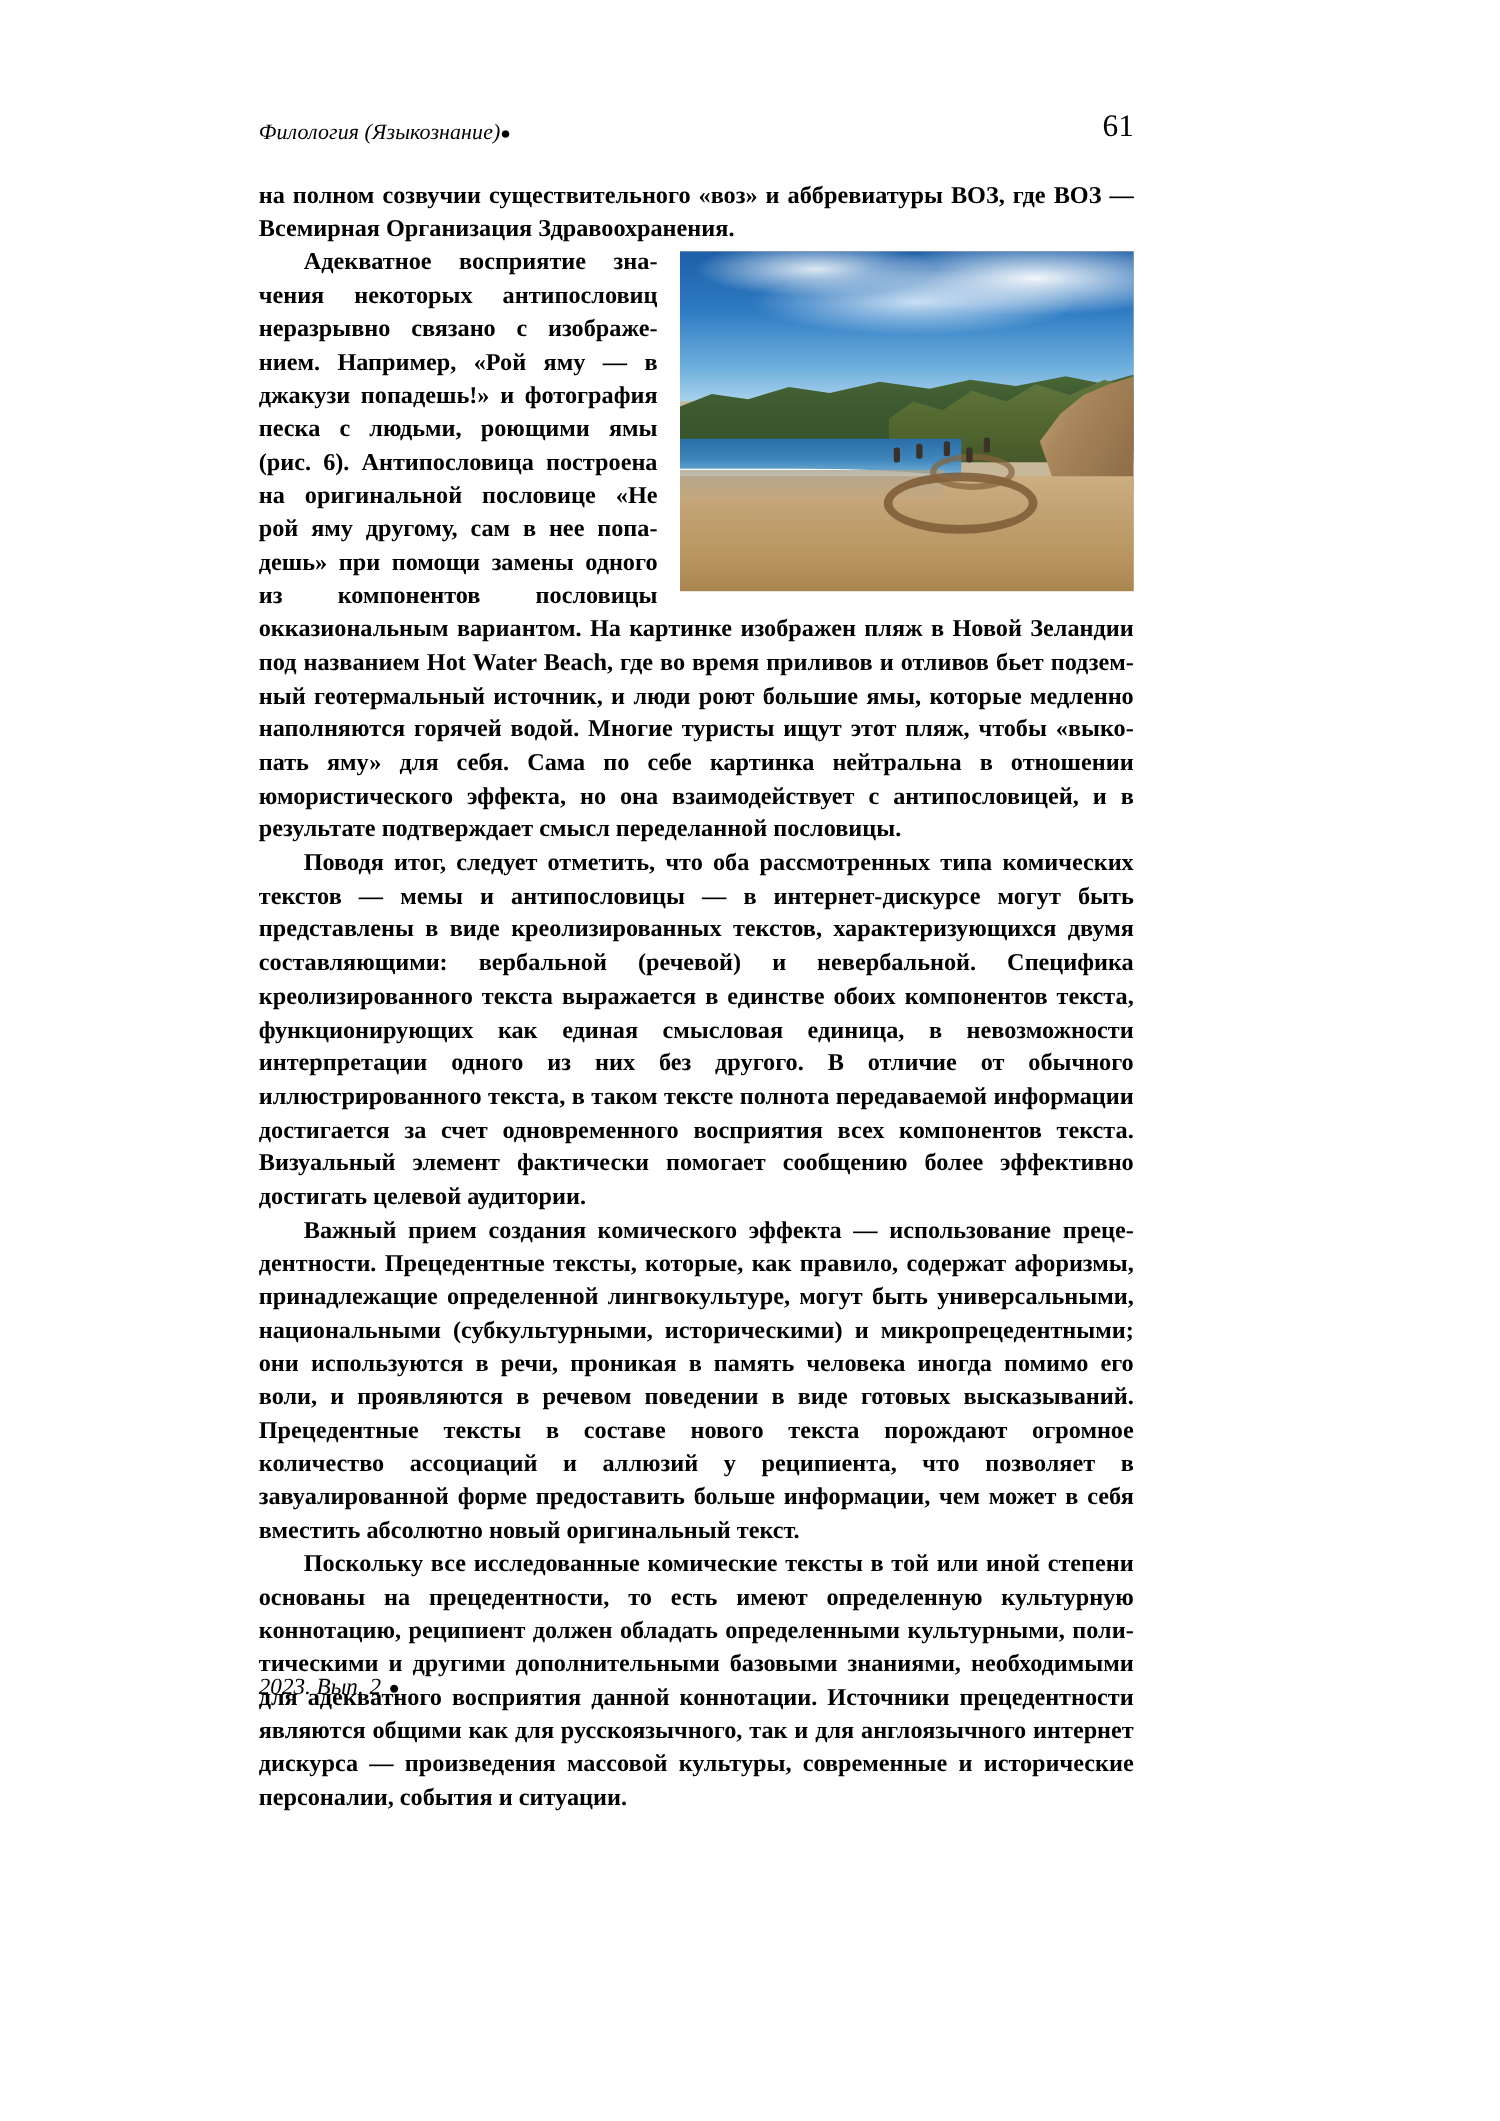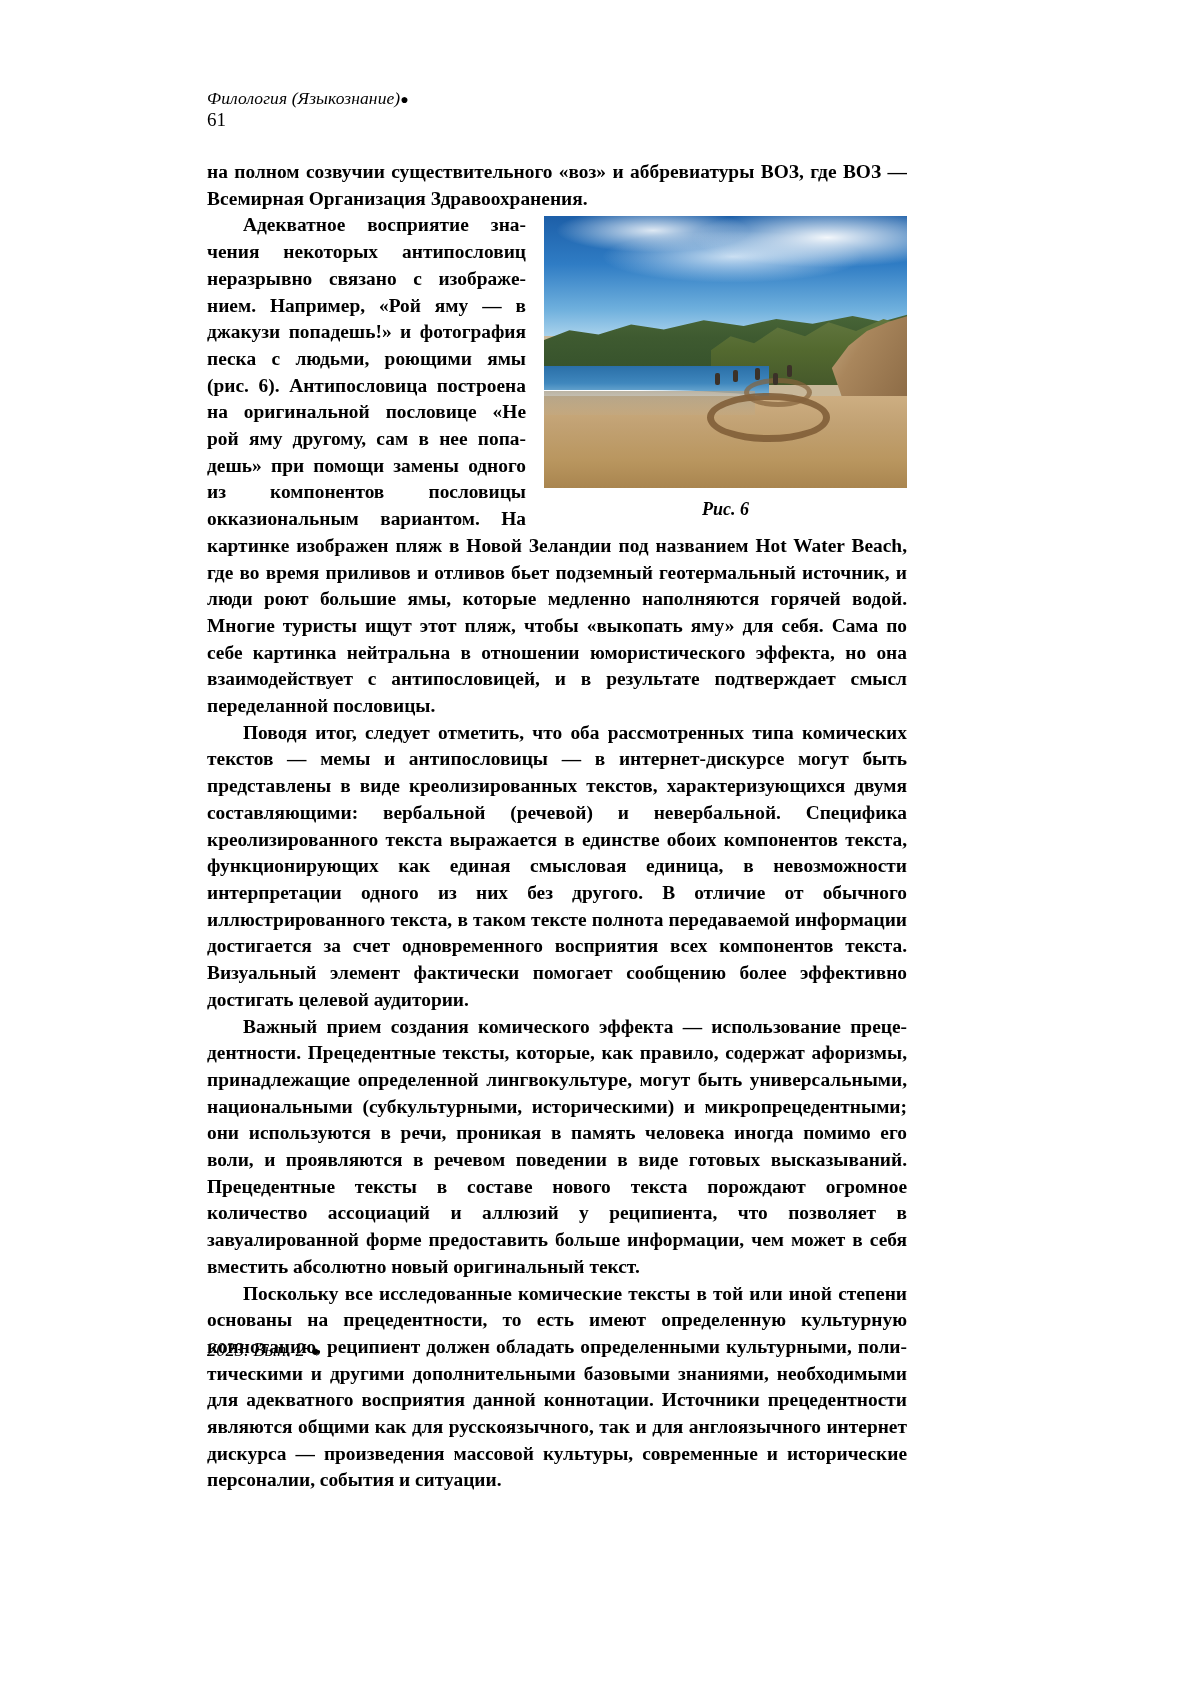--- a/index.html
+++ b/index.html
@@ -20,37 +20,36 @@
   .content {
     position: absolute;
     left: 207px;
     top: 88px;
     width: 700px;
   }
 
   
   .runhead {
     display: flex;
-    align-items: flex-start;
+    align-items: flex-end;
     justify-content: space-between;
     width: 100%;
     margin-bottom: 28px;
-    flex-direction: column;
   }
   .runhead-left {
     font-style: italic;
     font-size: 17.5px;
     letter-spacing: 0.1px;
   }
   .runhead-left .bullet {
     font-style: normal;
     font-size: 14px;
   }
   .runhead-right {
-    font-size: 19px;
+    font-size: 25px;
   }
 
   
   .body-text {
     font-size: 19.4px;
     line-height: 26.7px;
     text-align: justify;
     text-justify: inter-word;
     hyphens: manual;
     font-weight: bold;
@@ -197,21 +196,20 @@
           <div class="sand"></div>
           <div class="sand-wet"></div>
           <div class="dig-ring"></div>
           <div class="dig-ring2"></div>
           <div class="person" style="left:47%; bottom:38%;"></div>
           <div class="person" style="left:52%; bottom:39%;"></div>
           <div class="person" style="left:58%; bottom:40%;"></div>
           <div class="person" style="left:63%; bottom:38%;"></div>
           <div class="person" style="left:67%; bottom:41%;"></div>
         </div>
-        <div class="figure-caption">Рис. 6</div>
       </div>
 
       <p class="indent">Адекватное восприятие зна­чения некоторых антипословиц неразрывно связано с изображе­нием. Например, «Рой яму — в джакузи попадешь!» и фотография песка с людьми, роющими ямы (рис. 6). Антипословица построена на оригинальной пословице «Не рой яму другому, сам в нее попа­дешь» при помощи замены одного из компонентов пословицы окказио­нальным вариантом. На картинке изображен пляж в Новой Зеландии под названием Hot Water Beach, где во время приливов и отливов бьет подзем­ный геотермальный источник, и люди роют большие ямы, которые медленно наполняются горячей водой. Многие туристы ищут этот пляж, чтобы «выко­пать яму» для себя. Сама по себе картинка нейтральна в отношении юмористи­ческого эффекта, но она взаимодействует с антипословицей, и в результате подтверждает смысл переделанной пословицы.</p>
       <p class="indent">Поводя итог, следует отметить, что оба рассмотренных типа комических текстов — мемы и антипословицы — в интернет-дискурсе могут быть представ­лены в виде креолизированных текстов, характеризующихся двумя составляю­щими: вербальной (речевой) и невербальной. Специфика креолизированного текста выражается в единстве обоих компонентов текста, функционирующих как единая смысловая единица, в невозможности интерпретации одного из них без другого. В отличие от обычного иллюстрированного текста, в таком тексте полнота передаваемой информации достигается за счет одновременного воспри­ятия всех компонентов текста. Визуальный элемент фактически помогает сооб­щению более эффективно достигать целевой аудитории.</p>
       <p class="indent">Важный прием создания комического эффекта — использование преце­дентности. Прецедентные тексты, которые, как правило, содержат афоризмы, принадлежащие определенной лингвокультуре, могут быть универсальными, национальными (субкультурными, историческими) и микропрецедентными; они используются в речи, проникая в память человека иногда помимо его воли, и про­являются в речевом поведении в виде готовых высказываний. Прецедентные тек­сты в составе нового текста порождают огромное количество ассоциаций и аллю­зий у реципиента, что позволяет в завуалированной форме предоставить больше информации, чем может в себя вместить абсолютно новый оригинальный текст.</p>
       <p class="indent">Поскольку все исследованные комические тексты в той или иной сте­пени основаны на прецедентности, то есть имеют определенную культурную коннотацию, реципиент должен обладать определенными культурными, поли­тическими и другими дополнительными базовыми знаниями, необходимыми для адекватного восприятия данной коннотации. Источники прецедентности являются общими как для русскоязычного, так и для англоязычного интернет дискурса — произведения массовой культуры, современные и исторические персоналии, события и ситуации.</p>
 
     </div>
   </div>
 

